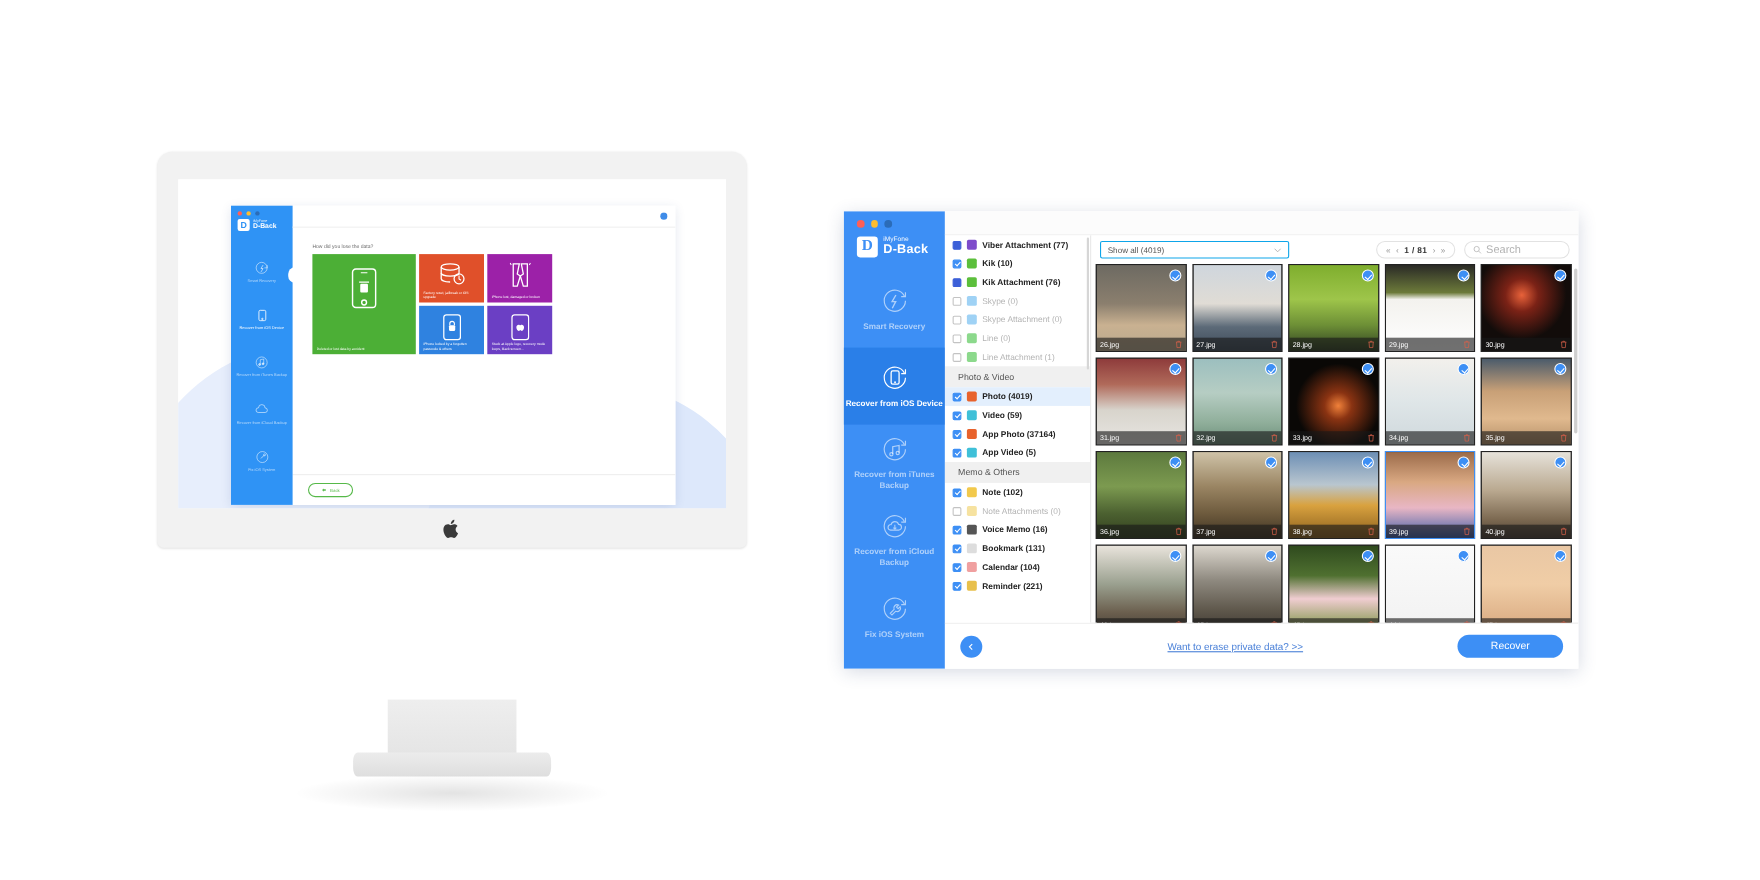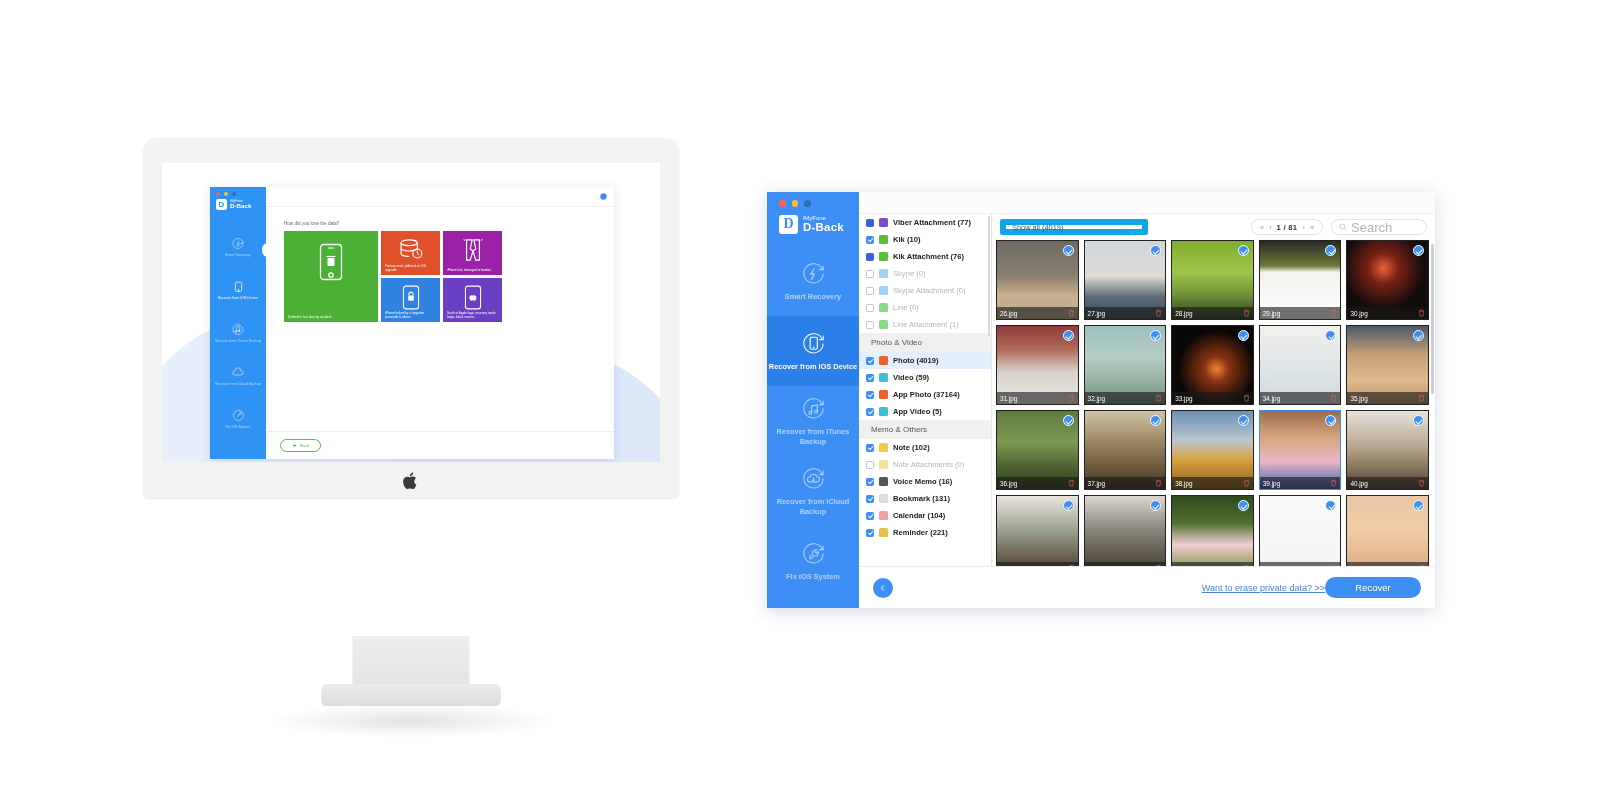--- a/index.html
+++ b/index.html
@@ -130,29 +130,29 @@
   .cbx.on:after { content: ""; position: absolute; left: 2.2px; top: .6px; width: 2.4px; height: 4.4px;
                   border: solid #fff; border-width: 0 1.2px 1.2px 0; transform: rotate(42deg); }
   .cbx.mixed { background: #3d60d8; border-color: #3d60d8; }
   .cicon { width: 9px; height: 9px; flex-shrink: 0; border-radius: 1.5px; }
   .catscroll { position: absolute; right: 1px; top: 2px; width: 2px; height: 120px;
                background: #d6d6d6; border-radius: 2px; }
 
   
   .preview { flex: 1; display: flex; flex-direction: column; min-width: 0; background: #fff; }
   .ptool { height: 26px; display: flex; align-items: center; gap: 8px; padding: 0 8px; }
-  .psel { width: 148px; height: 16px; border: 6px solid #0ea5e9; border-radius: 2px; background: #fff;
+  .psel { width: 172px; height: 16px; border: 1px solid #0ea5e9; border-radius: 2px; background: #fff;
           display: flex; align-items: center; padding: 0 6px; font-size: 7.4px; color: #555; position: relative; }
   .psel .chev { position: absolute; right: 6px; top: 5px; }
   .pspacer { flex: 1; }
   .ppag { height: 16px; border: 1px solid #e2e2e2; border-radius: 9px; display: flex; align-items: center;
           gap: 5px; padding: 0 8px; font-size: 7.4px; color: #9a9a9a; background: #fff; }
   .ppag b { color: #333; font-weight: 700; font-size: 7.6px; letter-spacing: .3px; }
   .psearch { width: 96px; height: 16px; border: 1px solid #e2e2e2; border-radius: 9px; display: flex;
-             align-items: center; gap: 4px; padding: 0 7px; font-size: 13px; color: #b3b3b3; background: #fff; }
+             align-items: center; gap: 4px; padding: 0 7px; font-size: 10px; color: #b3b3b3; background: #fff; }
 
   .grid-wrap { flex: 1; position: relative; overflow: hidden; padding: 0 6px 0 4px; }
   .grid { display: grid; grid-template-columns: repeat(5, 1fr); gap: 5px; }
   .thumb { position: relative; height: 80px; overflow: hidden; background: #222; border: 1.5px solid transparent; }
   .thumb.sel-frame { border-color: #3d8ff5; }
   .thumb-img { position: absolute; inset: 0; }
   .thumb-chk { position: absolute; right: 4px; top: 4px; width: 11px; height: 11px; border-radius: 50%;
                background: #3d8ff5; border: 1.2px solid #fff; }
   .thumb-chk:after { content: ""; position: absolute; left: 3.2px; top: 1.6px; width: 2.6px; height: 5px;
                      border: solid #fff; border-width: 0 1.3px 1.3px 0; transform: rotate(42deg); }
@@ -161,21 +161,21 @@
                justify-content: space-between; padding: 0 3px; }
   .thumb-name { color: #fff; font-size: 6.4px; }
   .thumb-trash { width: 7px; height: 8px; }
   .gridscroll { position: absolute; right: 1px; top: 4px; width: 3px; height: 150px;
                 background: #cfcfcf; border-radius: 3px; }
 
   .rfoot { height: 42px; border-top: 1px solid #ececec; display: flex; align-items: center;
            padding: 0 14px; background: #fff; }
   .rback { width: 20px; height: 20px; border-radius: 50%; background: #3d8ff5; color: #fff;
            display: flex; align-items: center; justify-content: center; flex-shrink: 0; }
-  .rerase { flex: 1; text-align: right; font-size: 9px; color: #4a80d8; text-decoration: underline; margin-left: 28px; }
+  .rerase { flex: 1; text-align: center; font-size: 9px; color: #4a80d8; text-decoration: underline; margin-left: 28px; }
   .rrecover { width: 96px; height: 21px; border-radius: 11px; background: #3d8ff5; color: #fff;
               font-size: 9.5px; display: flex; align-items: center; justify-content: center; font-weight: 400; }
 </style>
 </head>
 <body>
 
 <div class="stage">
 
   <div class="imac">
     <div class="imac-bezel"></div>

